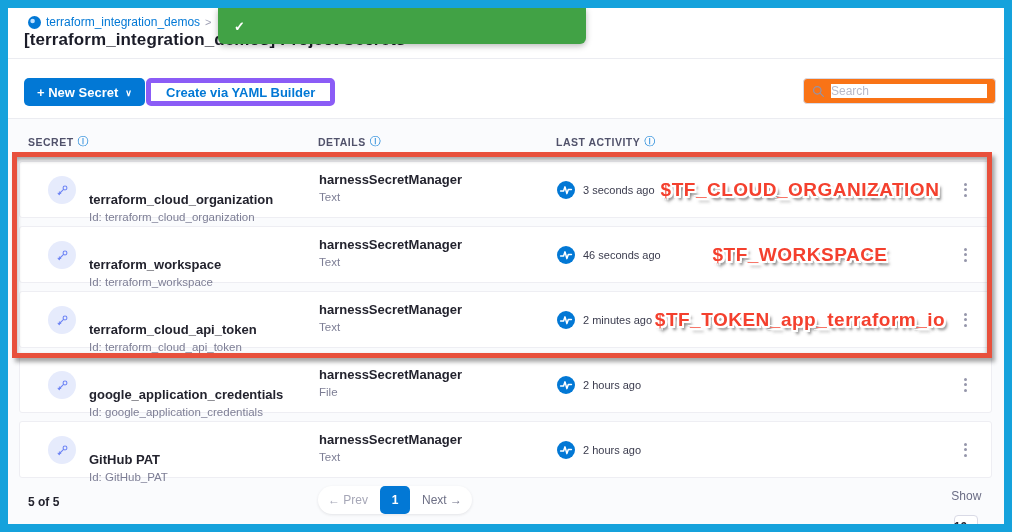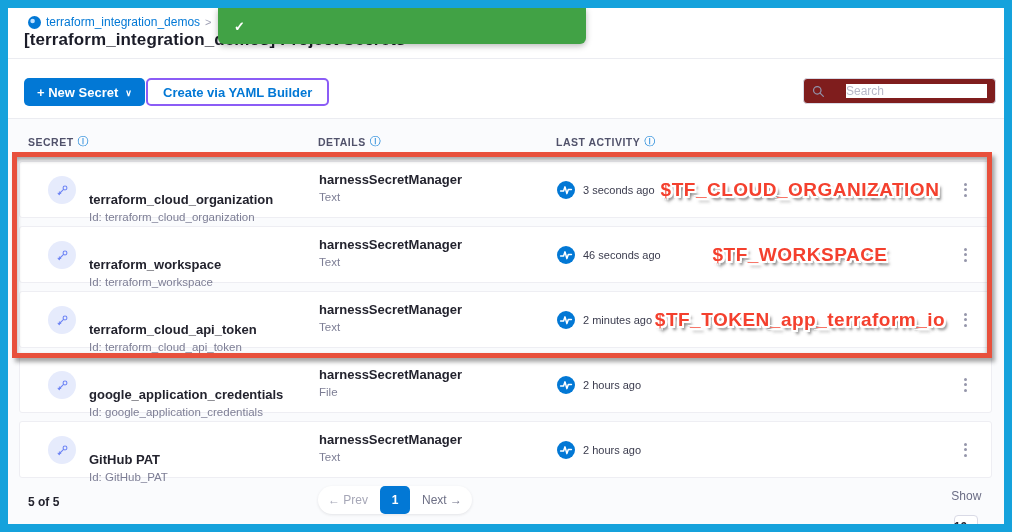--- a/index.html
+++ b/index.html
@@ -22,23 +22,23 @@
          color:#fff; font-size:12.5px; z-index:20; box-shadow:0 2px 6px rgba(0,0,0,.28);}
   .toast .check{font-size:13px; font-weight:bold;}
   .divider{position:absolute; left:0; right:0; height:1px; background:#ebecf1;}
   
   .btn-primary{position:absolute; left:16px; top:70px; height:28px; padding:0 13px;
                background:var(--accent); color:#fff; font-size:13px; font-weight:bold;
                border:none; border-radius:5px; display:flex; align-items:center; gap:7px; cursor:pointer;}
   .btn-primary .caret{font-size:9px; margin-top:1px;}
   .btn-outline{position:absolute; left:138px; top:70px; height:28px; padding:0 15px;
                background:#fff; color:var(--accent); font-size:13px; font-weight:bold;
-               border:2px solid #8b5cf6; border-radius:5px; display:flex; align-items:center; cursor:pointer;}
+               border:5px solid #8b5cf6; border-radius:5px; display:flex; align-items:center; cursor:pointer;}
   .search{position:absolute; left:795px; top:70px; width:193px; height:26px; border:1px solid #d9dae6;
-          border-radius:4px; background:#7f1d1d; display:flex; align-items:center; padding:0 8px; gap:21px;}
+          border-radius:4px; background:#f97316; display:flex; align-items:center; padding:0 8px; gap:6px;}
   .search input{border:none; outline:none; flex:1; font-size:12px; color:#3a3b4d; min-width:0;
                 font-family:"Liberation Sans", sans-serif;}
   .search input::placeholder{color:#b8b9c9;}
   
   .table-zone{position:absolute; left:0; right:0; top:111px; bottom:0; background:#fafbfd;}
   .thead{position:absolute; top:126px; left:0; right:12px; height:16px; z-index:1;text-align:right;}
   .th{position:absolute; font-size:10.5px; font-weight:bold; letter-spacing:.5px; color:#51526b;
       display:flex; align-items:center; gap:4px; text-transform:uppercase;}
   .info{color:var(--accent); font-size:11px; font-weight:normal;}
   .rows{position:absolute; left:11px; top:153px; width:973px; z-index:1;}

